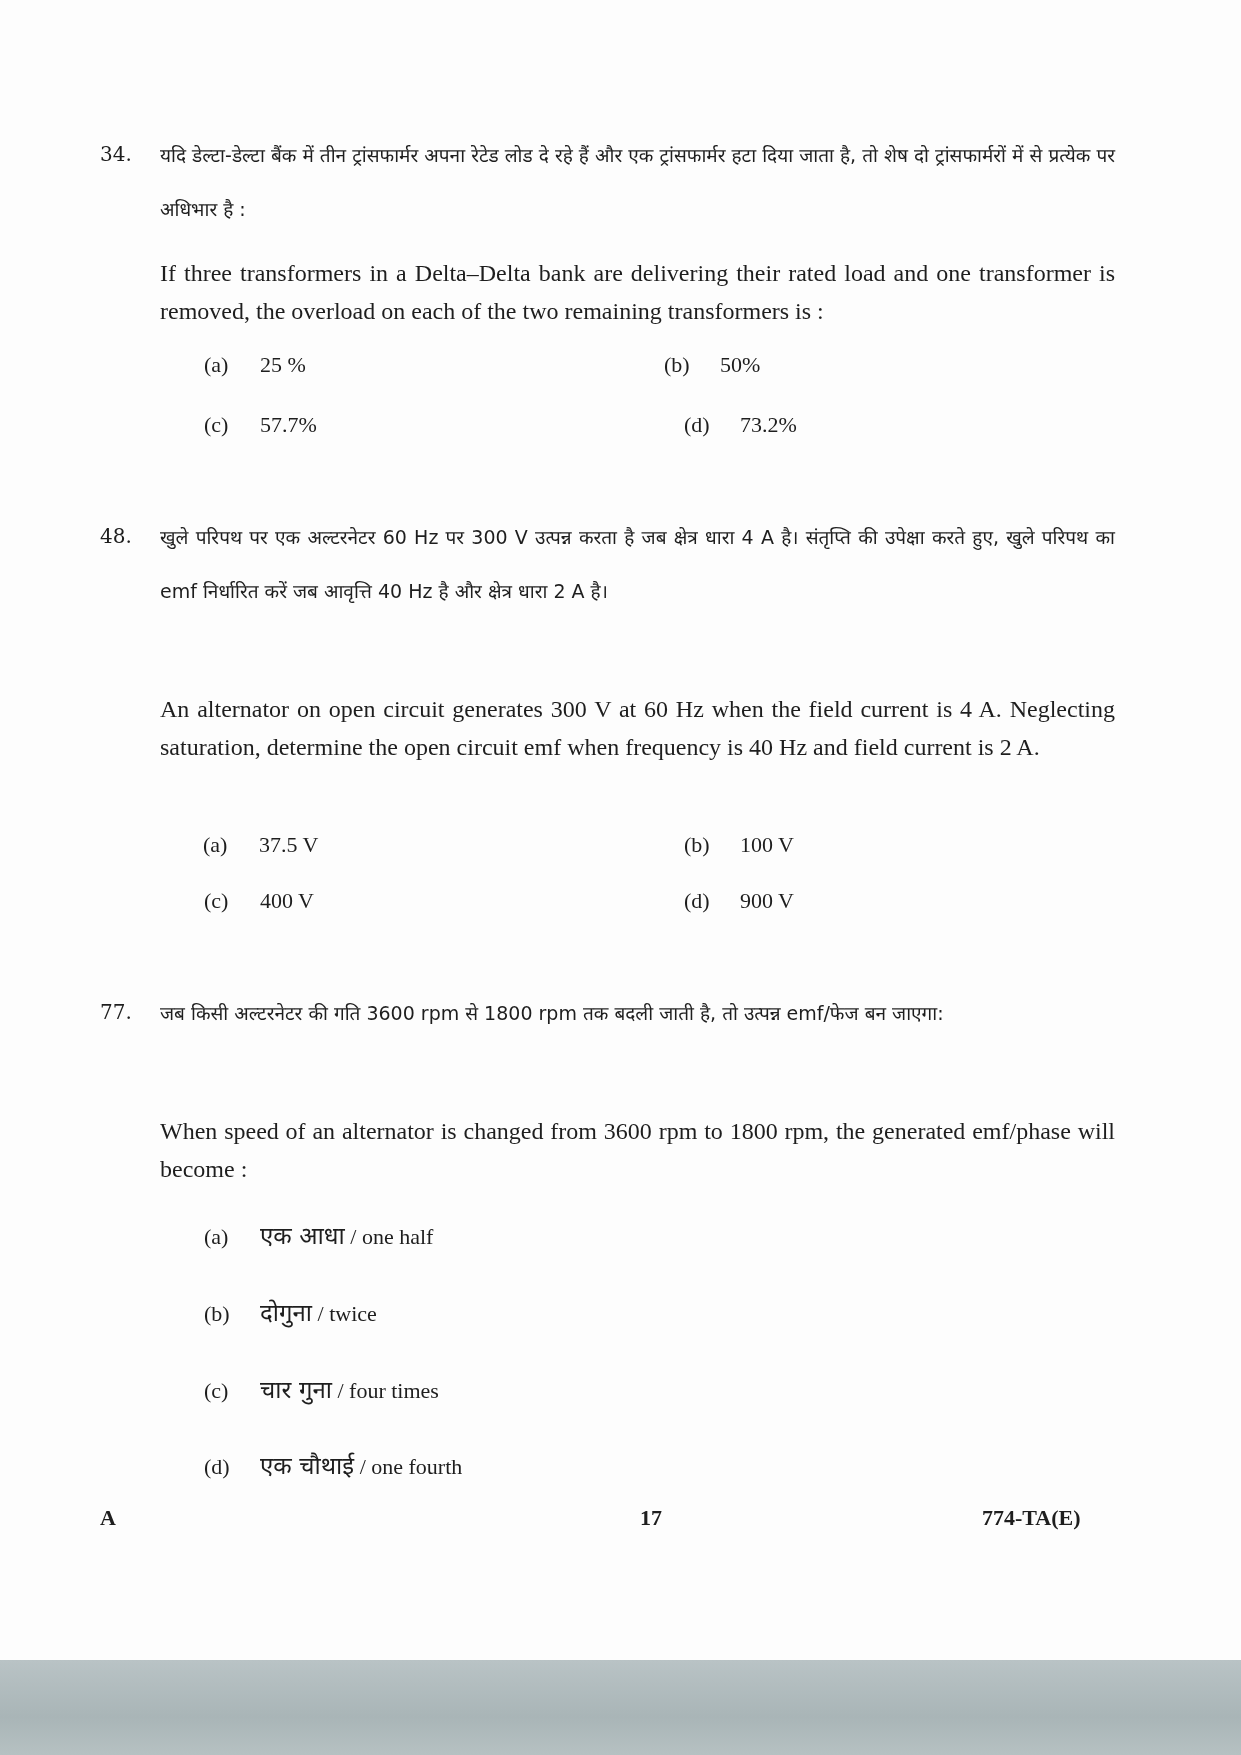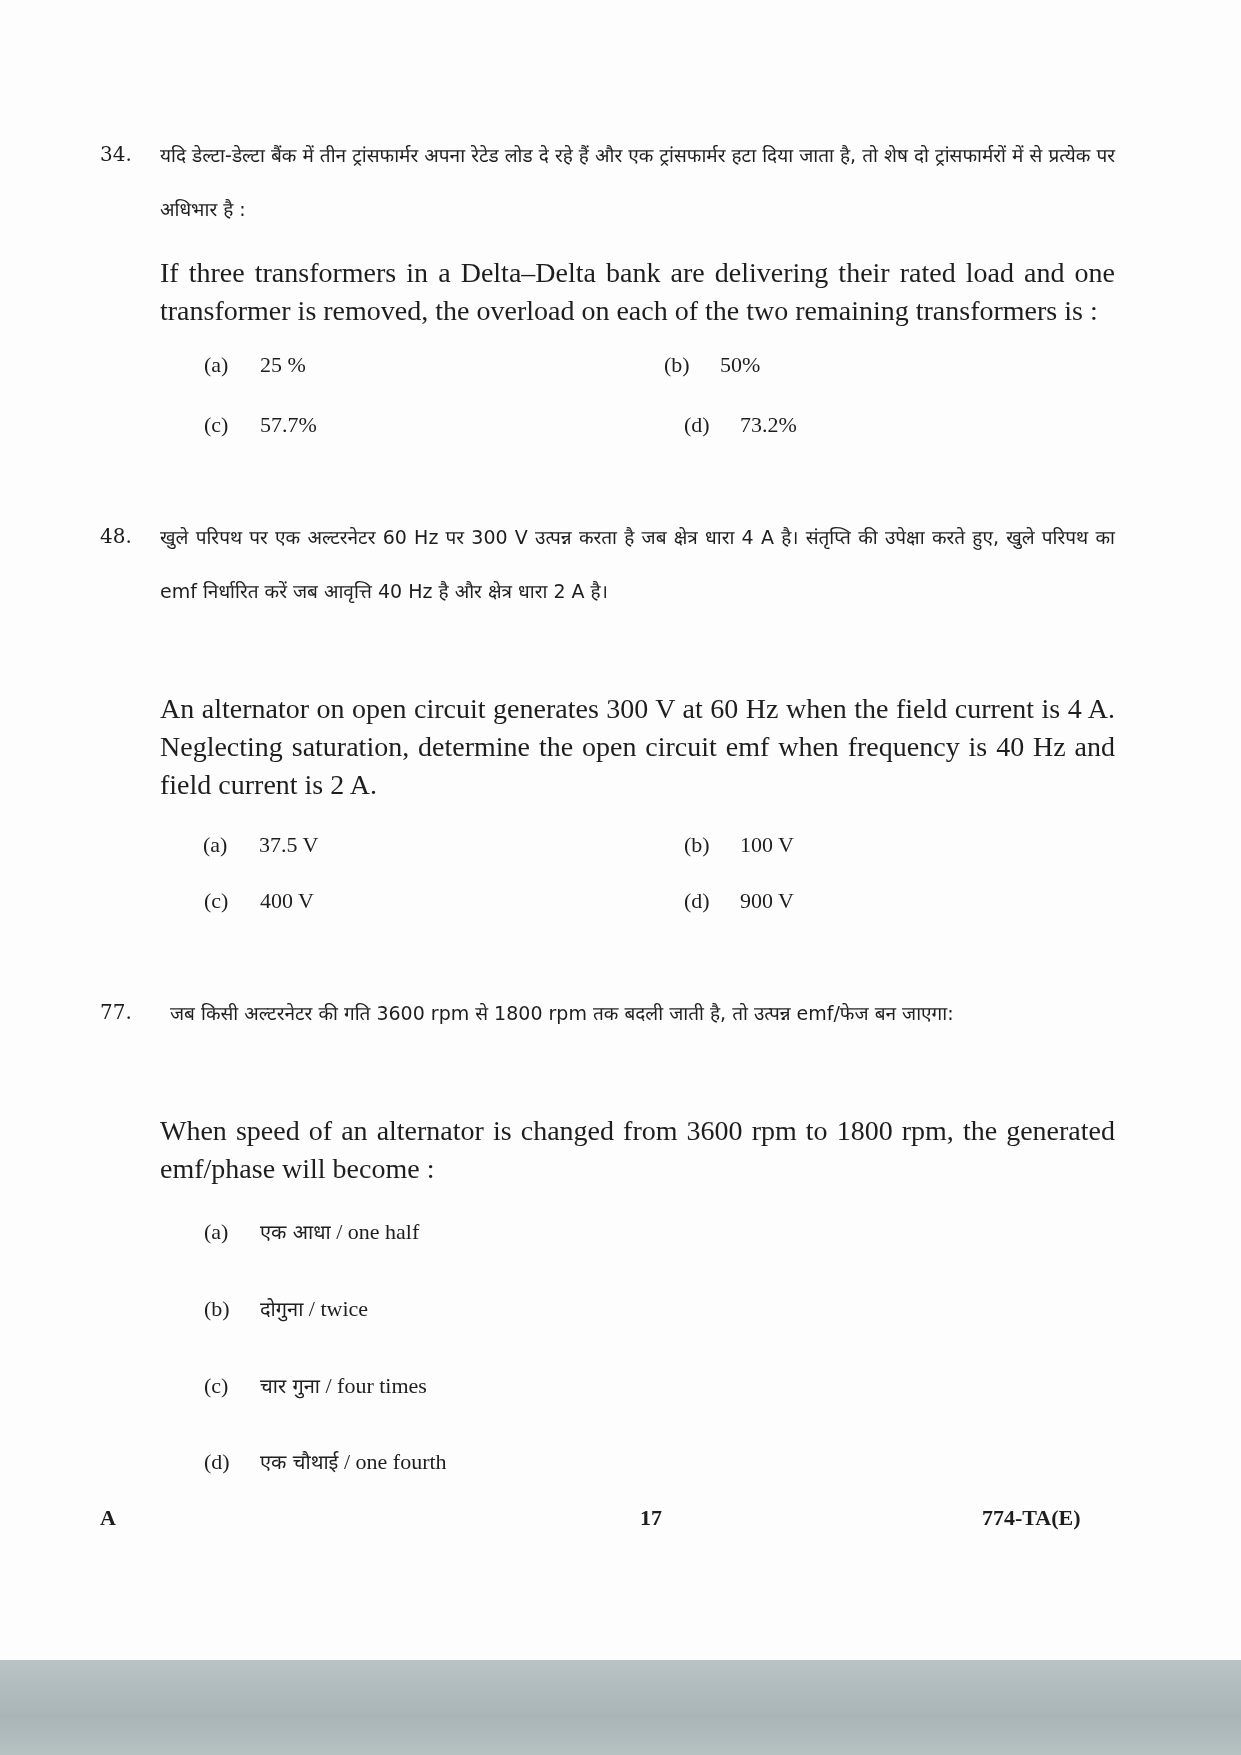--- a/index.html
+++ b/index.html
@@ -5,24 +5,24 @@
   html, body { margin: 0; padding: 0; }
   body {
     width: 1241px; height: 1755px; position: relative; overflow: hidden;
     background: #fdfdfd;
     font-family: "DejaVu Serif", "Liberation Serif", serif;
     color: #1e1e1e;
   }
   .q { position: absolute; left: 0; width: 1241px; }
   .qnum { position: absolute; left: 100px; font-size: 20px; }
   .hi { position: absolute; left: 160px; width: 955px; font-family: "DejaVu Sans", sans-serif; font-size: 19px; line-height: 54px; text-align: justify; text-align-last: left; }
-  .en { position: absolute; left: 160px; width: 955px; font-family: "Liberation Serif", serif; font-size: 28px; line-height: 38px; text-align: justify; }
+  .en { position: absolute; left: 160px; width: 955px; font-family: "Liberation Serif", serif; font-size: 24px; line-height: 38px; text-align: justify; }
   .opt { position: absolute; font-family: "Liberation Serif", serif; font-size: 22px; margin-left: 44px; }
   .opt .lbl { display: inline-block; width: 56px; }
-  .opt .hin { font-family: "DejaVu Sans", sans-serif; font-size: 20px; }
+  .opt .hin { font-family: "DejaVu Sans", sans-serif; font-size: 24px; }
   .footer { position: absolute; top: 1505px; font-family: "Liberation Serif", serif; font-weight: bold; font-size: 22px; }
   .bottom-band {
     position: absolute; left: 0; top: 1660px; width: 1241px; height: 95px;
     background: linear-gradient(180deg, #b9c3c5 0%, #a9b5b7 60%, #b6c1c2 100%);
   }
 </style>
 </head>
 <body>
 
 <div class="q" style="top:0;">
@@ -40,21 +40,21 @@
   <div class="hi" style="top:510px;">खुले परिपथ पर एक अल्टरनेटर 60 Hz पर 300 V उत्पन्न करता है जब क्षेत्र धारा 4 A है। संतृप्ति की उपेक्षा करते हुए, खुले परिपथ का emf निर्धारित करें जब आवृत्ति 40 Hz है और क्षेत्र धारा 2 A है।</div>
   <div class="en" style="top:690px;">An alternator on open circuit generates 300 V at 60 Hz when the field current is 4 A. Neglecting saturation, determine the open circuit emf when frequency is 40 Hz and field current is 2 A.</div>
   <div class="opt" style="left:159px; top:832px;"><span class="lbl">(a)</span><span>37.5 V</span></div>
   <div class="opt" style="left:640px; top:832px;"><span class="lbl">(b)</span><span>100 V</span></div>
   <div class="opt" style="left:160px; top:888px;"><span class="lbl">(c)</span><span>400 V</span></div>
   <div class="opt" style="left:640px; top:888px;"><span class="lbl">(d)</span><span>900 V</span></div>
 </div>
 
 <div class="q" style="top:0;">
   <div class="qnum" style="top:1000px;">77.</div>
-  <div class="hi" style="top:986px;margin-left:10px;">जब किसी अल्टरनेटर की गति 3600 rpm से 1800 rpm तक बदली जाती है, तो उत्पन्न emf/फेज बन जाएगा:</div>
+  <div class="hi" style="top:986px;">जब किसी अल्टरनेटर की गति 3600 rpm से 1800 rpm तक बदली जाती है, तो उत्पन्न emf/फेज बन जाएगा:</div>
   <div class="en" style="top:1112px;">When speed of an alternator is changed from 3600 rpm to 1800 rpm, the generated emf/phase will become :</div>
   <div class="opt" style="left:160px; top:1218px;"><span class="lbl">(a)</span><span class="hin">एक आधा</span><span> / </span><span>one half</span></div>
   <div class="opt" style="left:160px; top:1295px;"><span class="lbl">(b)</span><span class="hin">दोगुना</span><span> / </span><span>twice</span></div>
   <div class="opt" style="left:160px; top:1372px;"><span class="lbl">(c)</span><span class="hin">चार गुना</span><span> / </span><span>four times</span></div>
   <div class="opt" style="left:160px; top:1448px;"><span class="lbl">(d)</span><span class="hin">एक चौथाई</span><span> / </span><span>one fourth</span></div>
 </div>
 
 <div class="footer" style="left:100px;">A</div>
 <div class="footer" style="left:640px;">17</div>
 <div class="footer" style="left:982px;">774-TA(E)</div>

